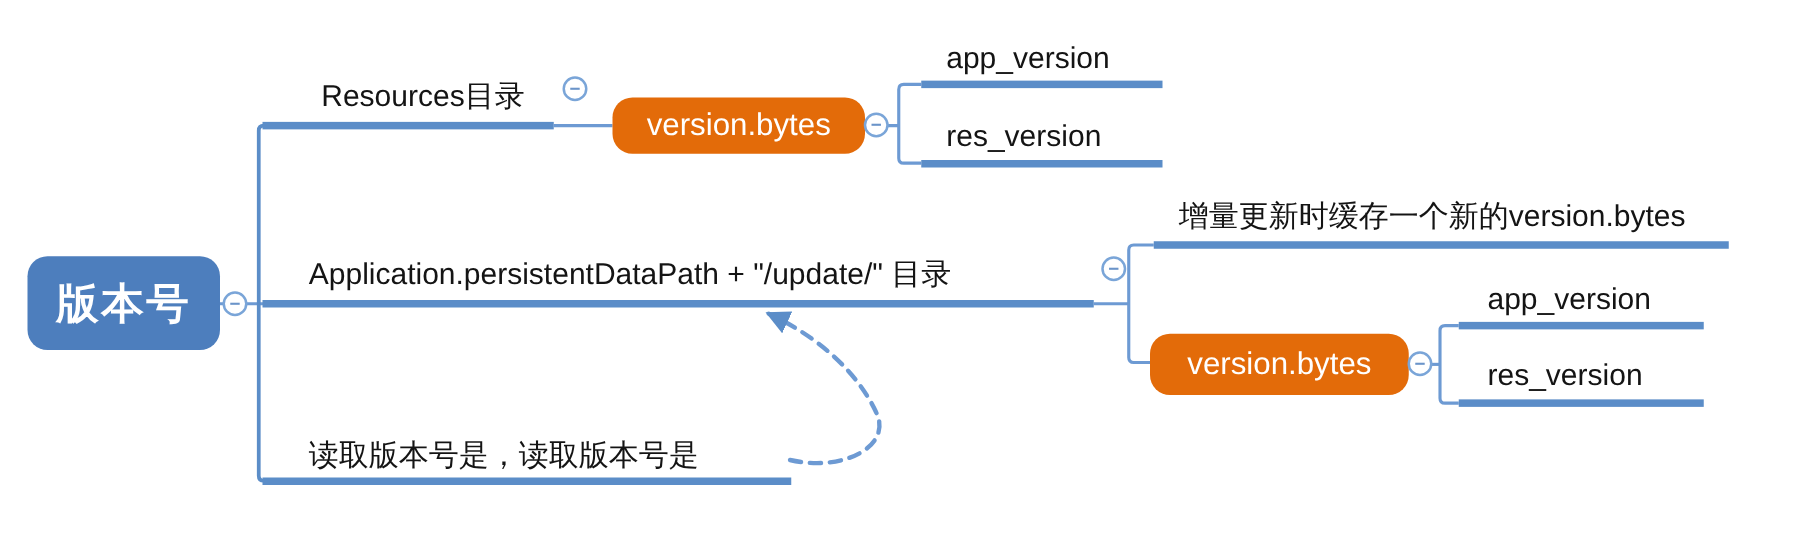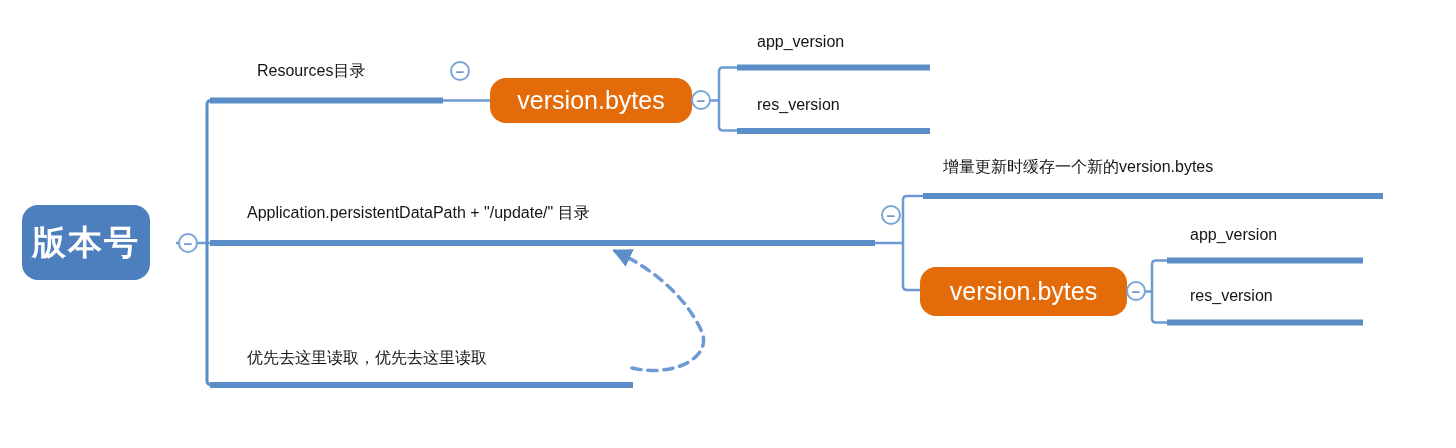--- a/index.html
+++ b/index.html
@@ -7,29 +7,29 @@
     position:relative;
     width:1456px;height:448px;
     background:#fff;
     font-family:"Liberation Sans","DejaVu Sans",sans-serif;
     overflow:hidden;
   }
   #wires{position:absolute;left:0;top:0;z-index:0;}
 
   .label{
     position:absolute;
-    font-size:16px;
+    font-size:24px;
     color:#141414;
     white-space:nowrap;
     z-index:1;
   }
 
   .root-box{
     position:absolute;
-    left:22px;top:205px;width:128px;height:75px;
+    left:22px;top:205px;width:154px;height:75px;
     background:#4d7ebd;
     border-radius:16px;
     color:#fff;
     font-size:34px;
     font-weight:bold;
     letter-spacing:2px;
     display:flex;align-items:center;justify-content:center;
     z-index:1;
   }
 
@@ -127,15 +127,15 @@
   <div class="topic-box" id="topic-box-1">version.bytes</div>
   <div class="label" id="lbl-app1">app_version</div>
   <div class="label" id="lbl-res1">res_version</div>
 
   <div class="label" id="lbl-update">Application.persistentDataPath + "/update/" 目录</div>
   <div class="label" id="lbl-cache">增量更新时缓存一个新的version.bytes</div>
   <div class="topic-box" id="topic-box-2">version.bytes</div>
   <div class="label" id="lbl-app2">app_version</div>
   <div class="label" id="lbl-res2">res_version</div>
 
-  <div class="label" id="lbl-read">优先去这里读取，优先去这里读取</div>
+  <div class="label" id="lbl-read">读取版本号是，读取版本号是</div>
 
 </div>
 
 </body></html>

